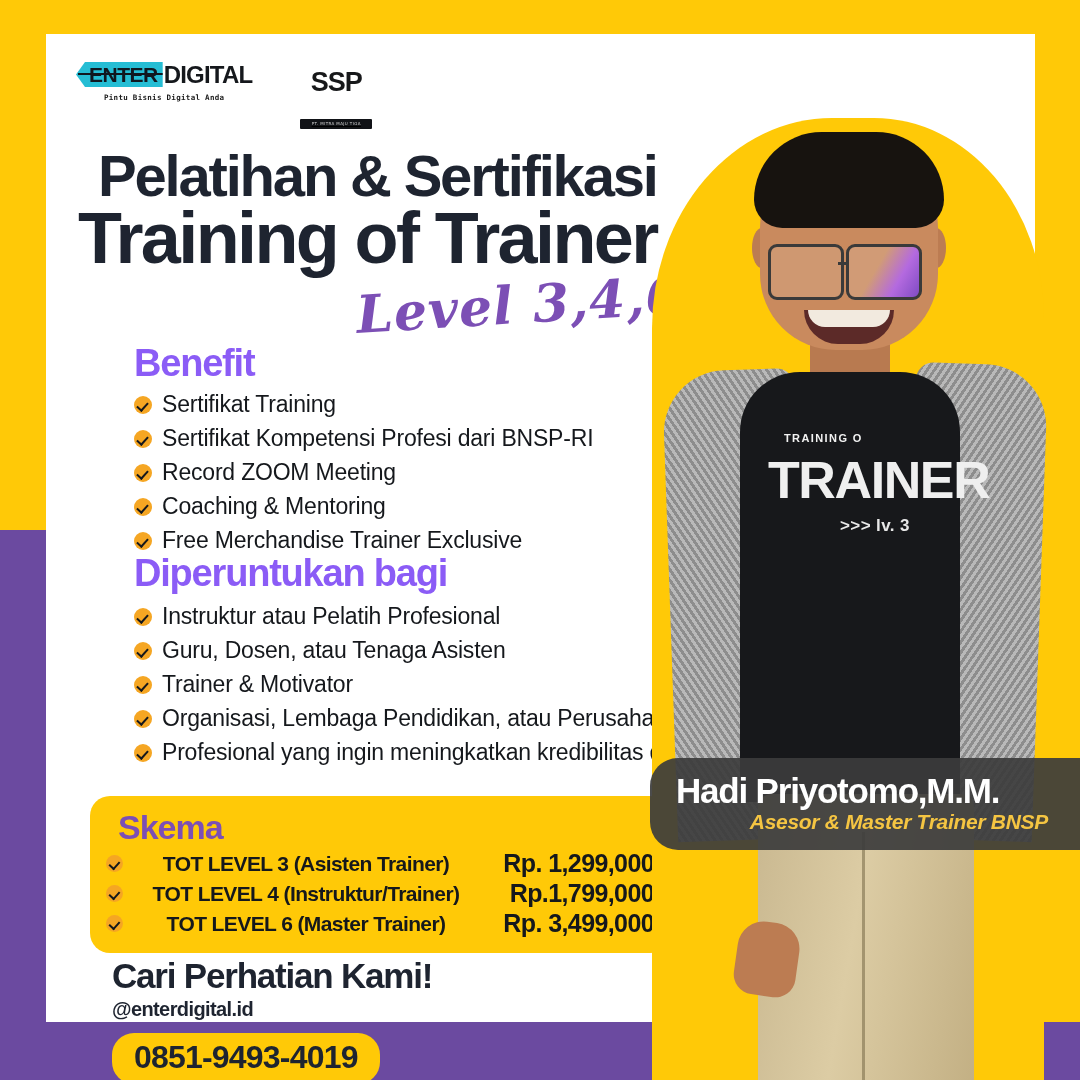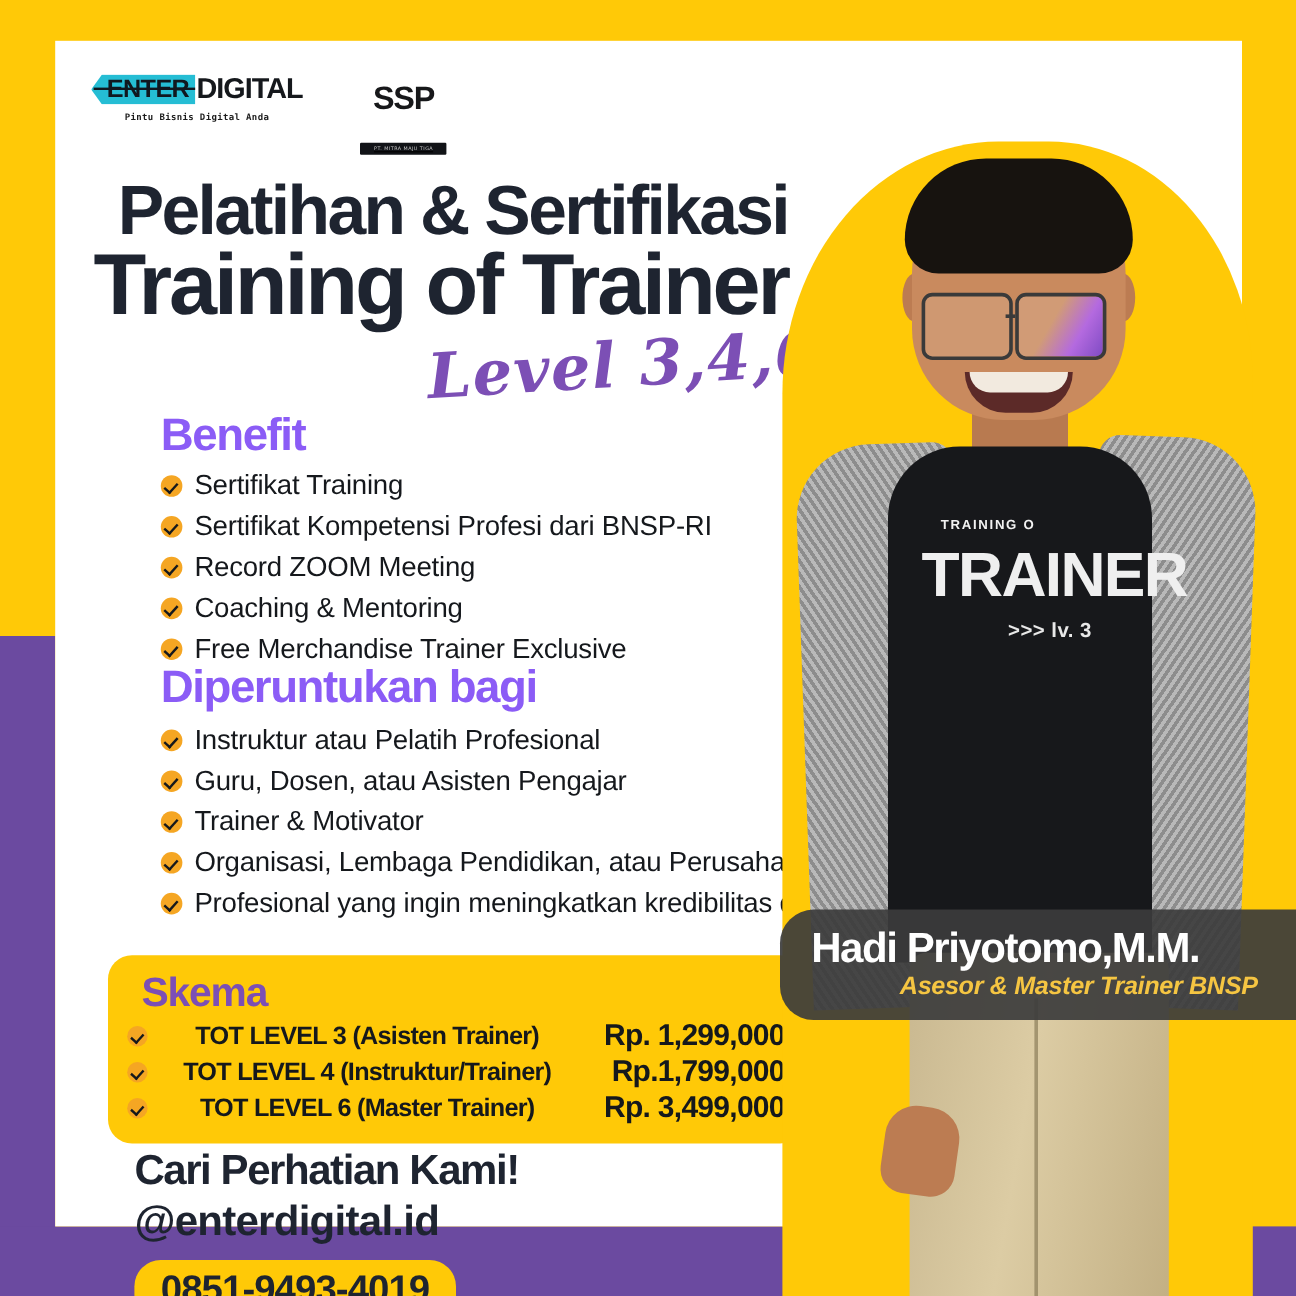--- a/index.html
+++ b/index.html
@@ -298,21 +298,21 @@
 
   
   .contact { position: absolute; left: 66px; top: 922px; }
   .contact-cta {
     font-size: 35px;
     font-weight: 800;
     color: #1E2430;
     letter-spacing: -1.2px;
   }
   .contact-handle {
-    font-size: 35px;
+    font-size: 20px;
     font-weight: 700;
     color: #1E2430;
     letter-spacing: -0.6px;
     margin-top: 2px;
   }
   .contact-phone {
     display: inline-block;
     margin-top: 12px;
     background: #FFC907;
     border-radius: 22px;
@@ -558,21 +558,21 @@
 
     <div class="sec-target">
       <div class="section-head">Diperuntukan bagi</div>
       <ul class="checklist">
         <li>
             <span class="chk"></span>
             <span class="li-text">Instruktur atau Pelatih Profesional</span>
           </li>
         <li>
             <span class="chk"></span>
-            <span class="li-text">Guru, Dosen, atau Asisten Pengajar</span>
+            <span class="li-text">Guru, Dosen, atau Tenaga Asisten</span>
           </li>
         <li>
             <span class="chk"></span>
             <span class="li-text">Trainer &amp; Motivator</span>
           </li>
         <li>
             <span class="chk"></span>
             <span class="li-text">Organisasi, Lembaga Pendidikan, atau Perusahaan</span>
           </li>
         <li>

